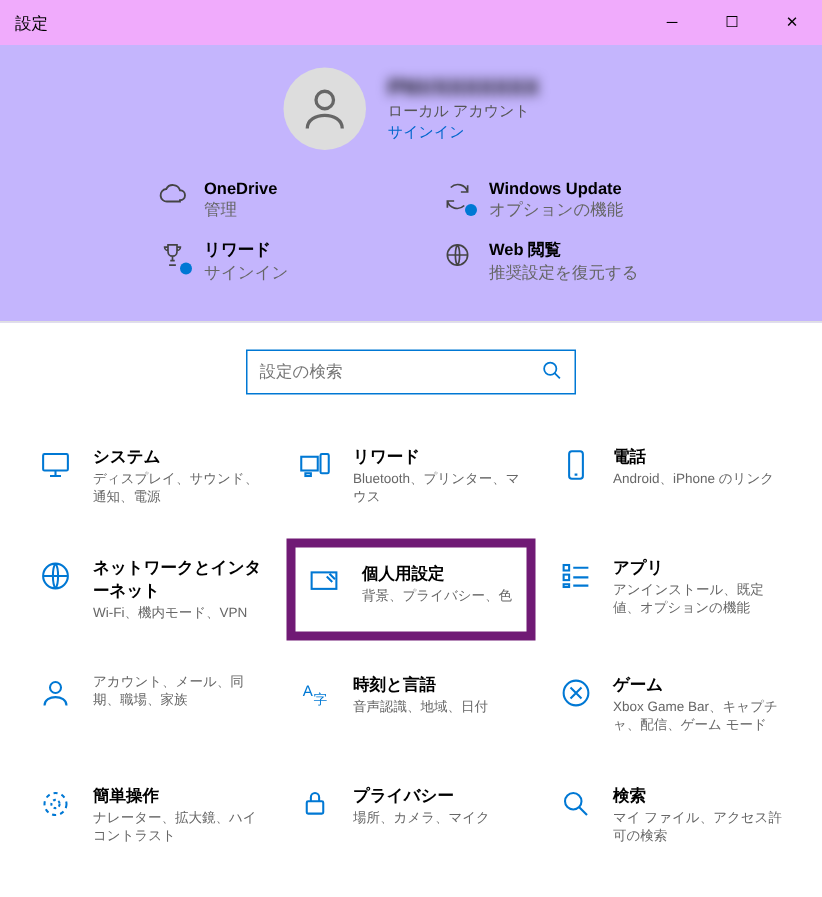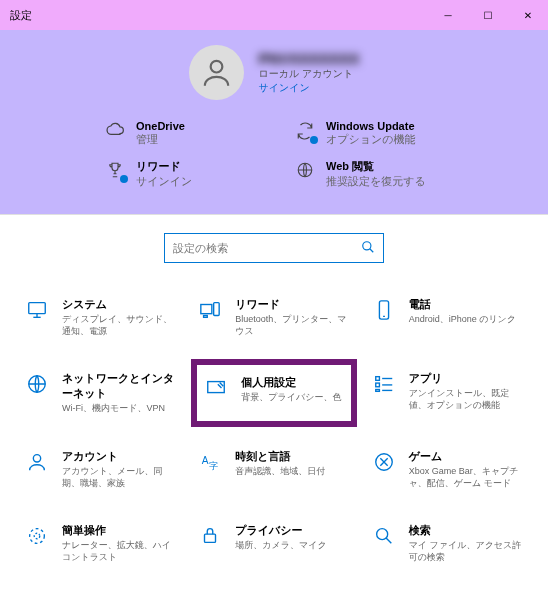--- a/index.html
+++ b/index.html
@@ -202,21 +202,20 @@
       </div>
     </div>
     <div class="cat">
       <div class="cat-ico">
         <svg viewBox="0 0 24 24" fill="none" stroke="currentColor" stroke-width="1.5">
           <circle cx="12" cy="8" r="4"></circle>
           <path d="M4 21c0-4 4-6 8-6s8 2 8 6"></path>
         </svg>
       </div>
       <div class="cat-txt">
-        <div class="t">アカウント</div>
         <div class="s">アカウント、メール、同期、職場、家族</div>
       </div>
     </div>
     <div class="cat">
       <div class="cat-ico">
         <svg viewBox="0 0 24 24" fill="none" stroke="currentColor" stroke-width="1.5">
           <text x="3" y="14" font-size="11" fill="currentColor" stroke="none">A</text>
           <text x="11" y="20" font-size="10" fill="currentColor" stroke="none">字</text>
         </svg>
       </div>

